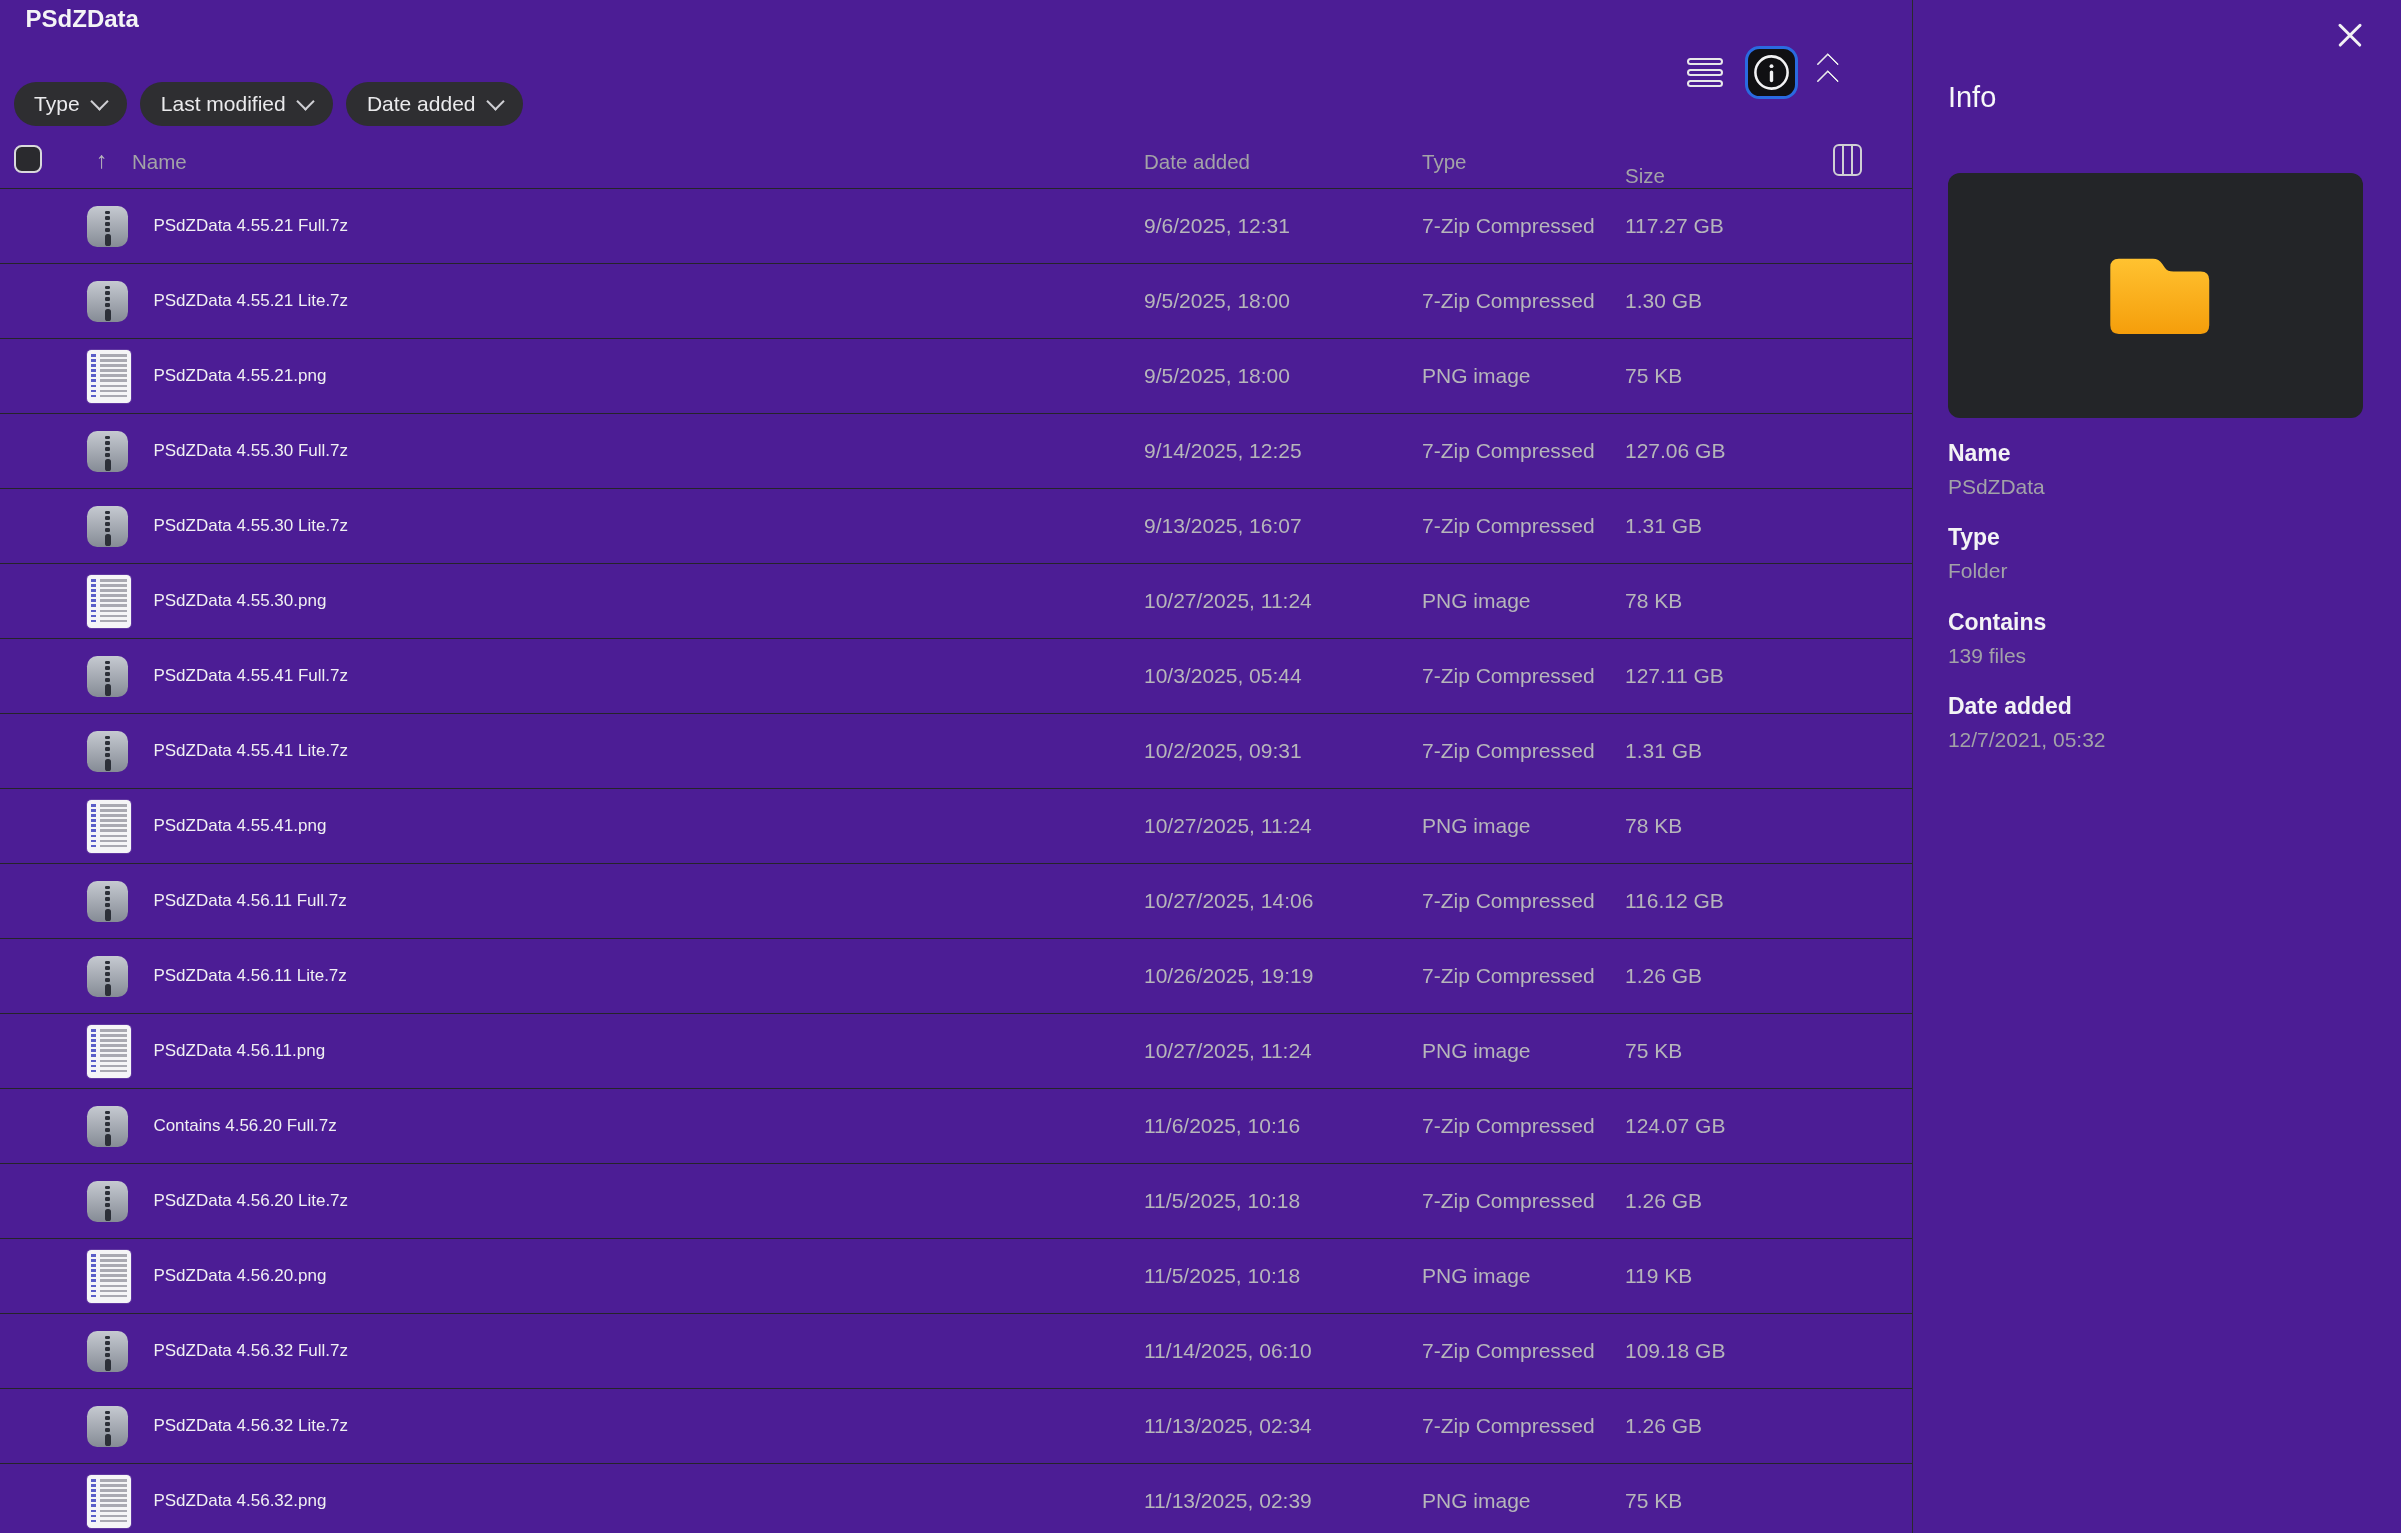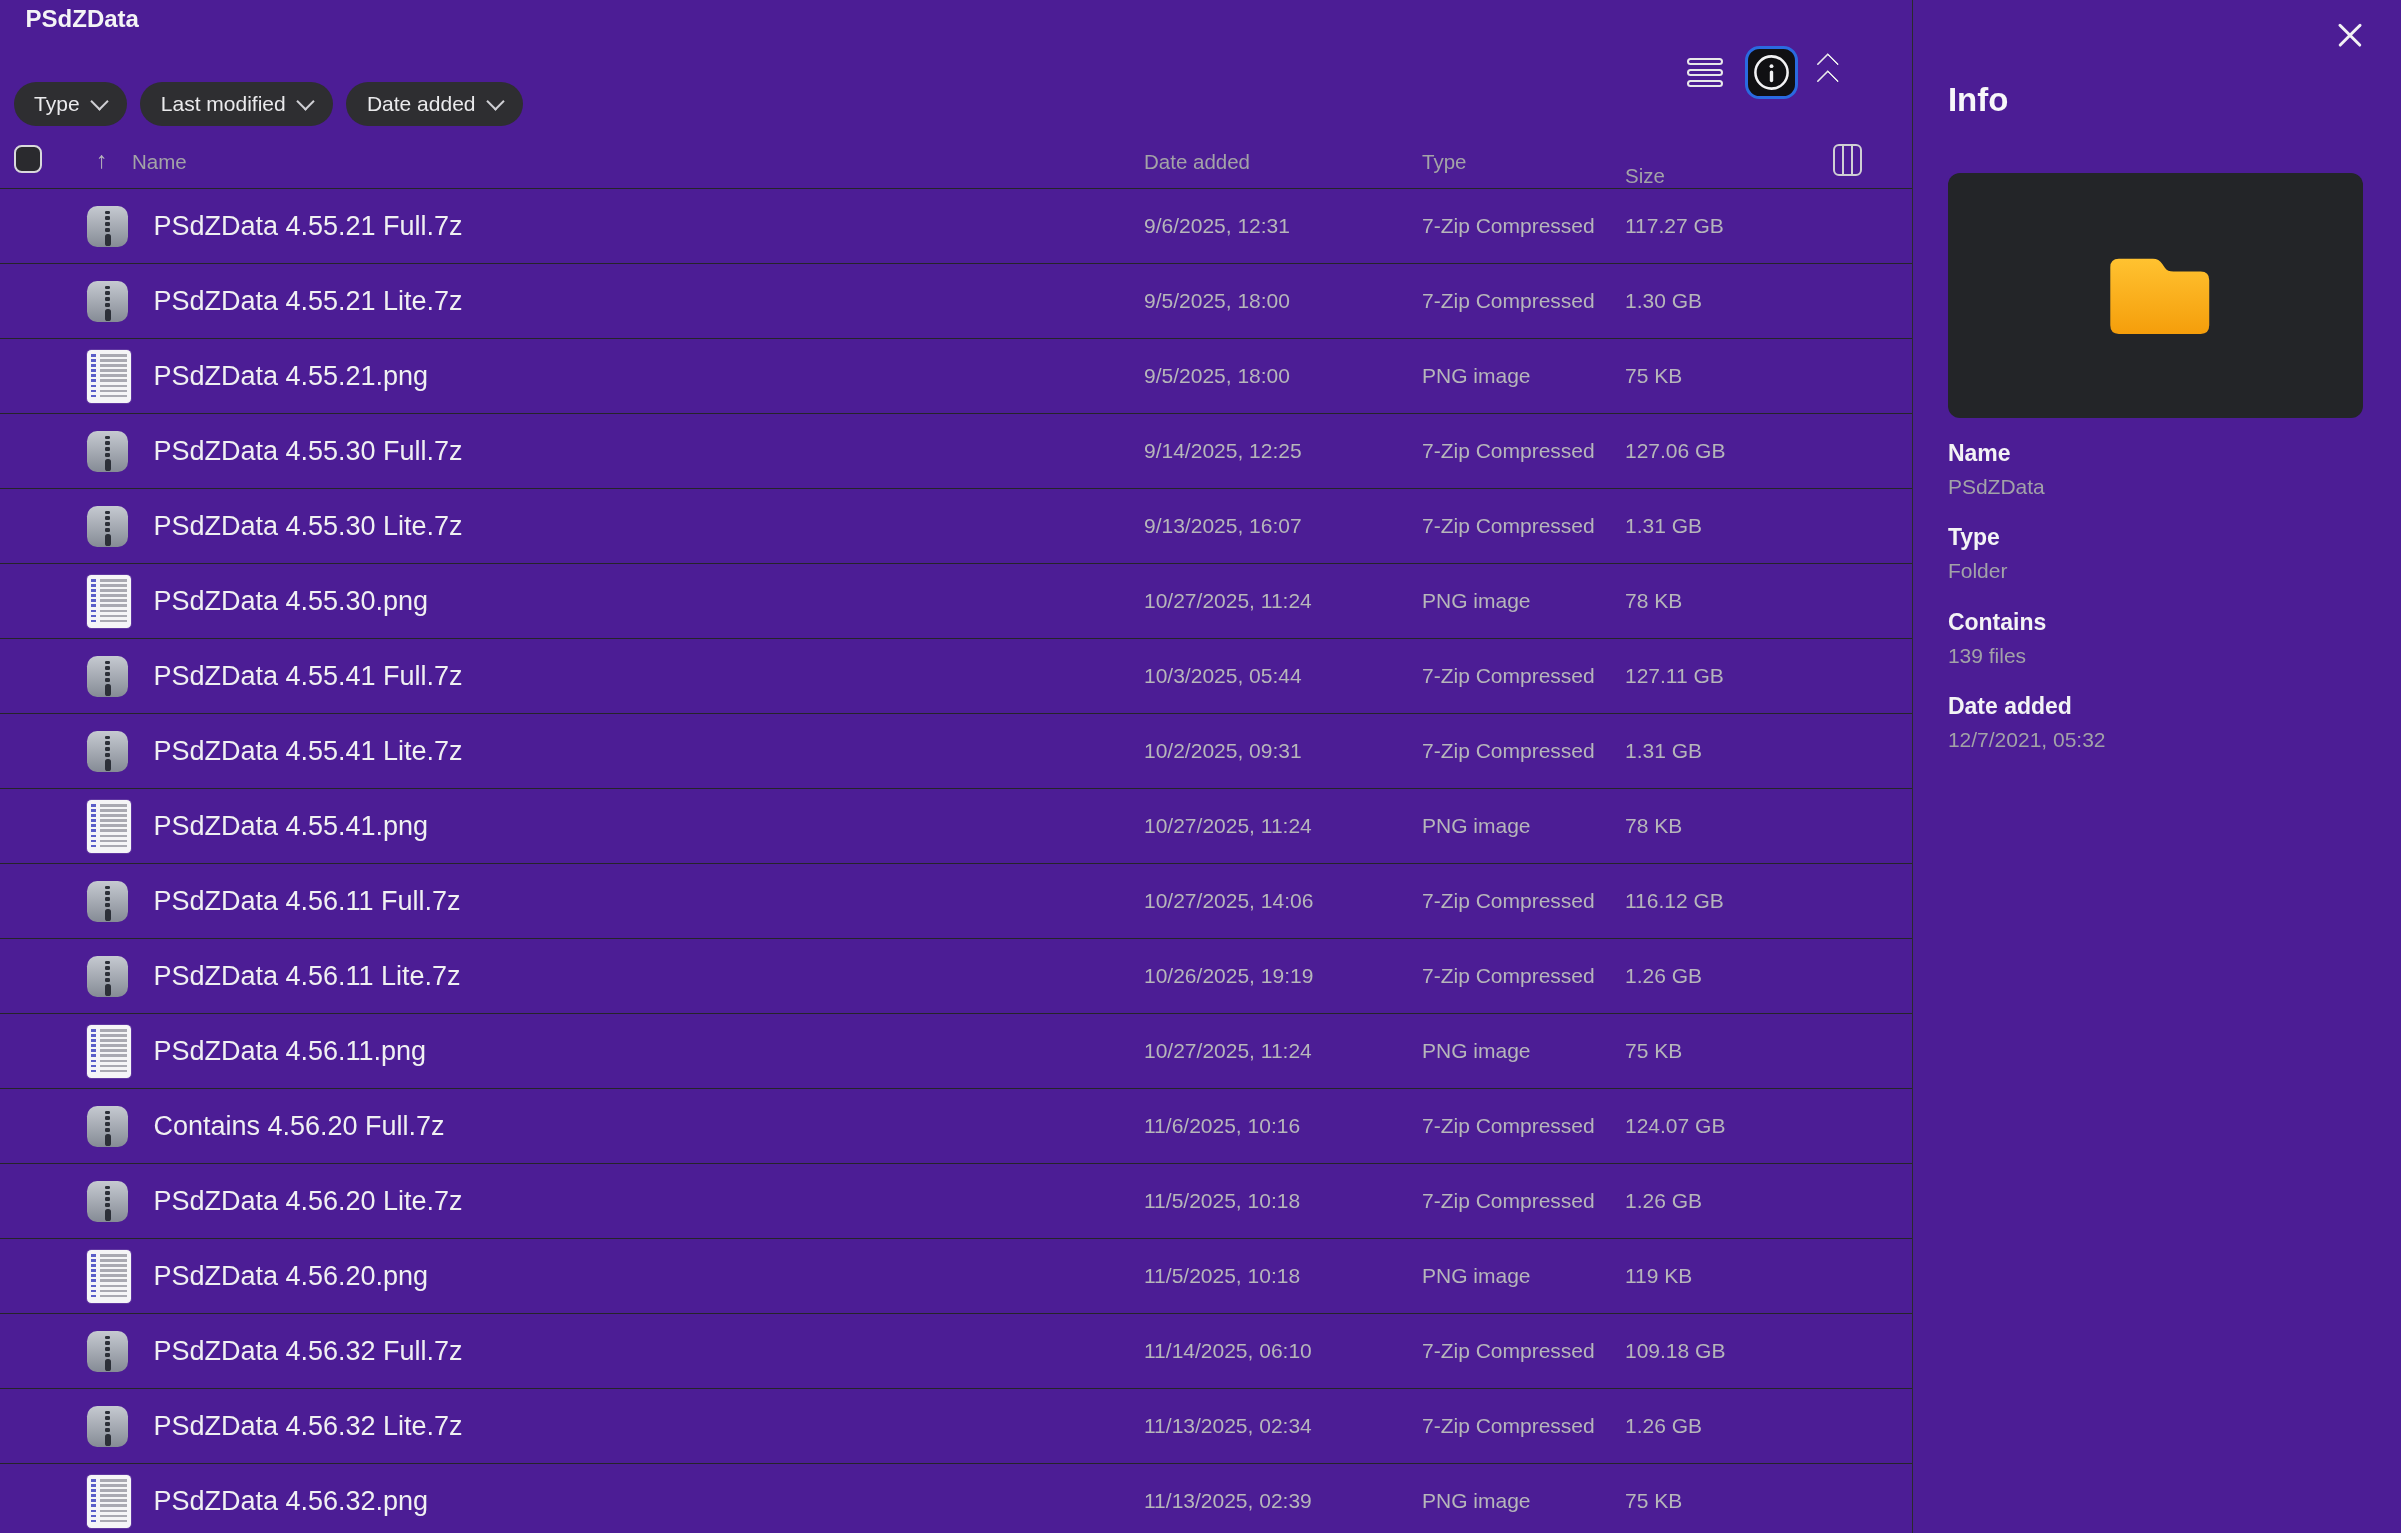--- a/index.html
+++ b/index.html
@@ -38,21 +38,21 @@
   .h-size{position:absolute;left:1625px;top:29px;}
   .cols-icon{position:absolute;left:1833px;top:8.5px;width:29px;height:32px;border:2.1px solid #d0d0d4;
         border-radius:6px;box-sizing:border-box;}
   .cols-icon:before,.cols-icon:after{content:"";position:absolute;top:0;bottom:0;width:2.1px;background:#d0d0d4;}
   .cols-icon:before{left:6.8px;} .cols-icon:after{right:6.8px;}
 
   
   .list{position:absolute;top:188px;left:0;width:100%;border-top:0.9px solid #252529;}
   .row{position:relative;height:74px;border-bottom:0.9px solid #252529;display:flex;align-items:center;}
   .row .icon-cell{margin-left:87px;width:51px;display:flex;justify-content:flex-start;align-items:center;flex:none;}
-  .row .name{margin-left:15.4px;font-size:27px;color:#f0f0f2;}
+  .row .name{margin-left:15.4px;font-size:17px;color:#f0f0f2;}
   .c-date,.c-type,.c-size{position:absolute;font-size:21px;color:#b6b6ba;}
   .c-date{left:1144px;text-align:center;} .c-type{left:1422px;} .c-size{left:1625px;}
 
   .icon-archive{width:41px;height:41px;border-radius:10.2px;background:linear-gradient(180deg,#c6cad1,#858b95);
         display:flex;flex-direction:column;align-items:center;padding-top:5.1px;box-sizing:border-box;gap:2.6px;}
   .icon-archive b{display:block;width:4.3px;height:3.4px;background:#2c3038;border-radius:1.3px;}
   .icon-archive b.pull{width:6px;height:12.8px;border-radius:2.6px;}
 
   .icon-image{width:44px;height:53px;border-radius:4.3px;background-color:#f5f5f7;
         box-shadow:0 0 0 0.9px rgba(255,255,255,.12);
@@ -62,21 +62,21 @@
         background-size:5.1px calc(100% - 8.5px),calc(100% - 17px) calc(100% - 8.5px);
         background-position:4.3px 4.3px,12.8px 4.3px;background-repeat:no-repeat;}
 
   
   .close-btn{position:absolute;top:19px;right:36px;width:31px;height:31px;background:none;border:none;
         padding:0;cursor:pointer;}
   .close-btn:before,.close-btn:after{content:"";position:absolute;left:50%;top:50%;width:31px;height:2.6px;
         background:#f2f2f4;border-radius:1.7px;}
   .close-btn:before{transform:translate(-50%,-50%) rotate(45deg);}
   .close-btn:after{transform:translate(-50%,-50%) rotate(-45deg);}
-  .panel-title{position:absolute;left:35px;top:81px;font-size:33px;font-weight:700;color:#f7f7f9;}
+  .panel-title{position:absolute;left:35px;top:81px;font-size:29px;font-weight:400;color:#f7f7f9;}
   .thumb-card{position:absolute;left:35px;right:38px;top:173px;height:245px;background:#232528;
         border-radius:12px;display:grid;place-items:center;}
   .fields{position:absolute;left:35px;right:38px;top:440px;}
   .field{margin-bottom:25px;}
   .field-label{font-size:23px;line-height:27px;font-weight:700;color:#f3f3f5;margin-bottom:6.8px;}
   .field-value{font-size:21px;line-height:25.6px;color:#a2a2a8;}
 </style>
 </head>
 <body>
 

